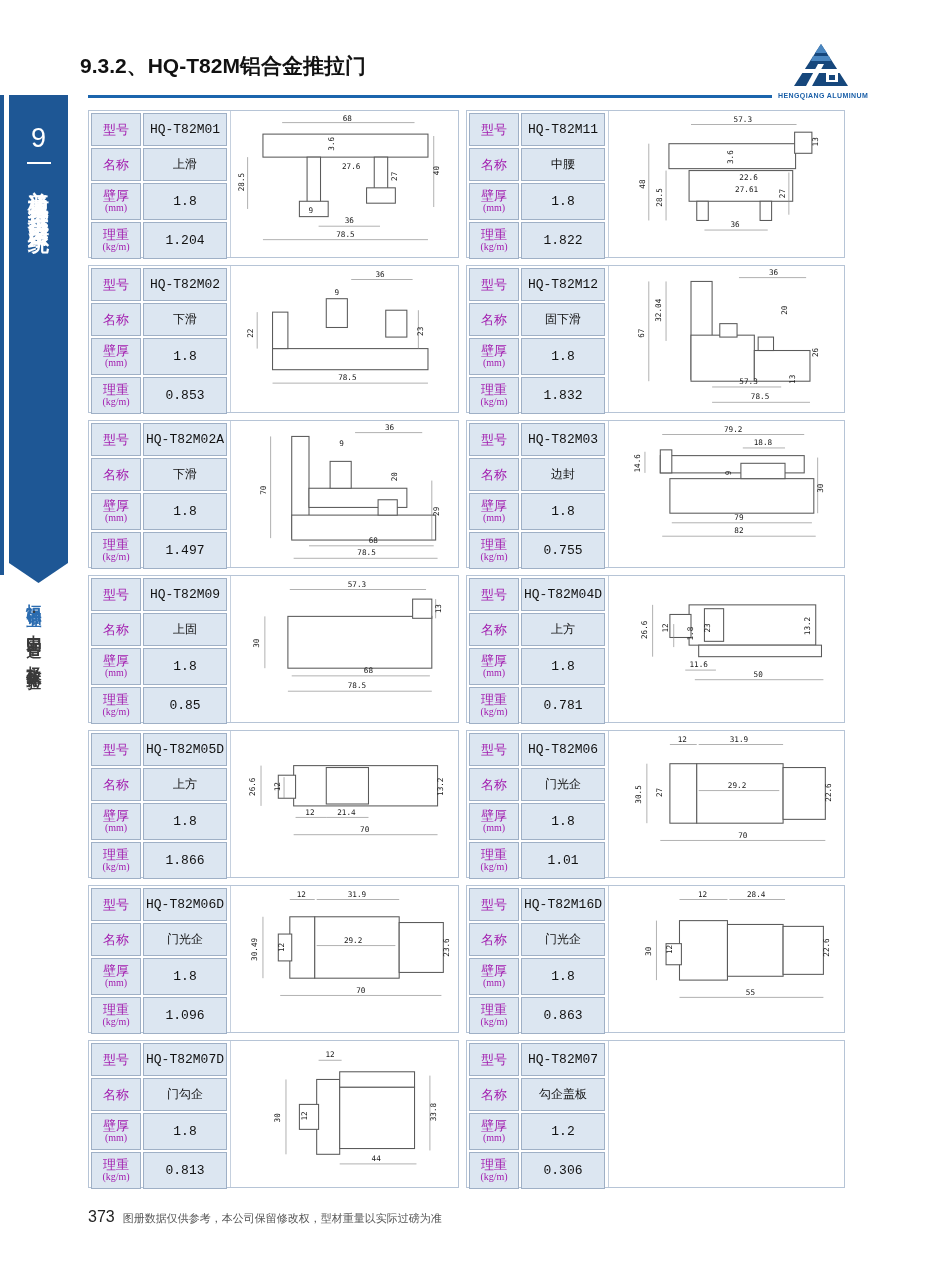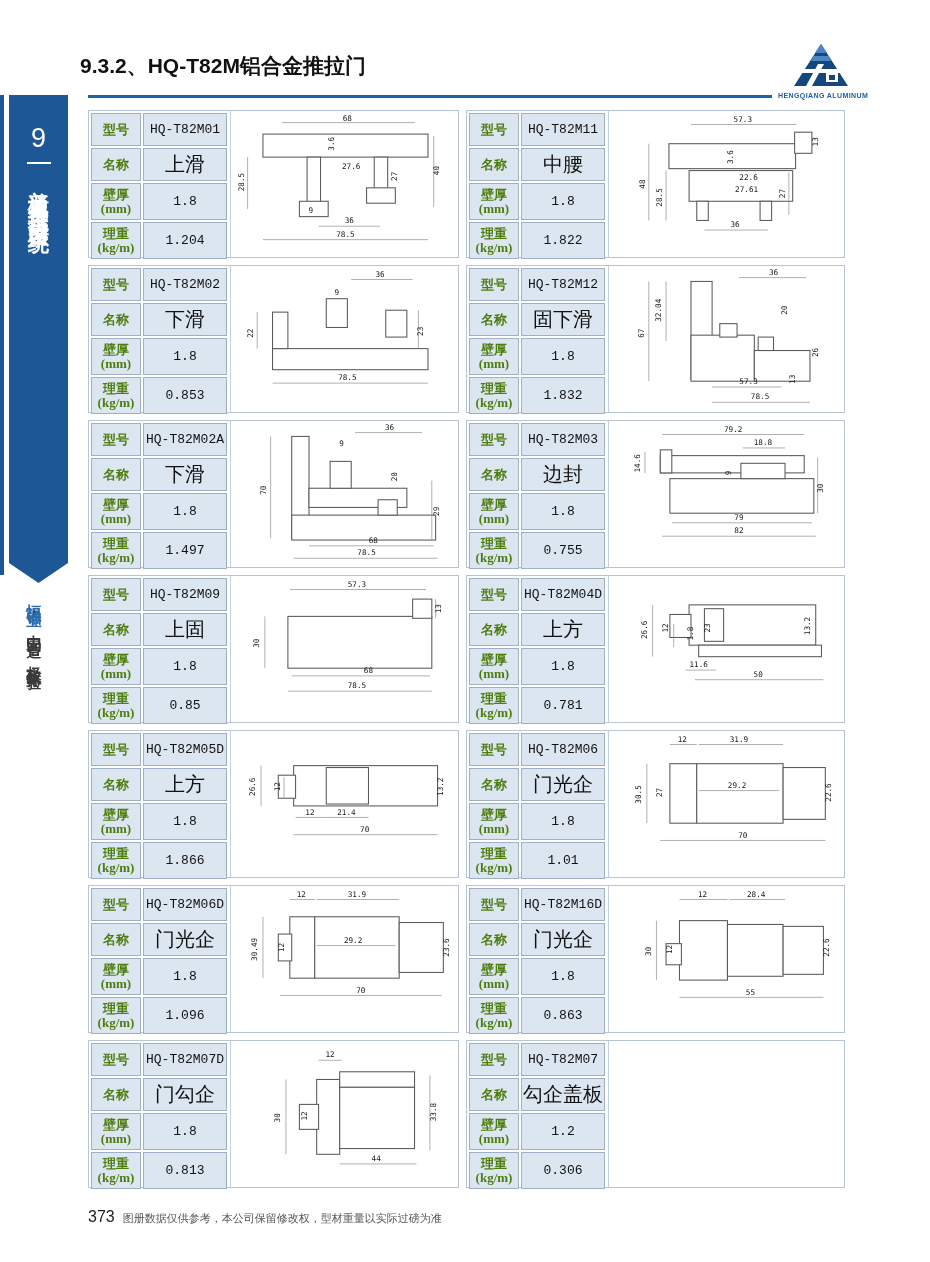--- a/index.html
+++ b/index.html
@@ -41,24 +41,24 @@
     width:142px;box-sizing:border-box;padding:2px;background:#fff;
     display:grid;grid-template-columns:50px 84px;grid-template-rows:33px 33px 37px 37px 1fr;gap:2px;
     border-right:1px solid #c5d0de;
   }
   .cell{
     background:#dce6f1;border:1px solid #9fb0c6;box-sizing:border-box;
     display:flex;flex-direction:column;align-items:center;justify-content:center;
     font-family:"Liberation Serif",serif;
   }
   .cell.fill{background:transparent;border:none;}
-  .lab{font-size:13px;color:#4d7c0f;line-height:1.05;font-weight:bold;}
-  .lab .unit{font-size:13px;text-align:center;}
+  .lab{font-size:13px;color:#a21caf;line-height:1.05;}
+  .lab .unit{font-size:10px;text-align:center;}
   .val{font-size:13px;font-family:"Liberation Mono",monospace;color:#111;}
-  .val.cn{font-family:"Liberation Serif",serif;font-size:20px;}
+  .val.cn{font-family:"Liberation Serif",serif;font-size:12px;}
   .pdraw{flex:1;padding:2px;}
   .pdraw svg{width:100%;height:100%;}
   
   .footer{position:absolute;left:88px;top:1208px;display:flex;align-items:baseline;gap:8px;}
   .pageno{font-size:16px;color:#222;text-align:right;}
   .fnote{font-size:11px;color:#555;font-family:"Liberation Serif",serif;}
 </style>
 </head>
 <body>
 

